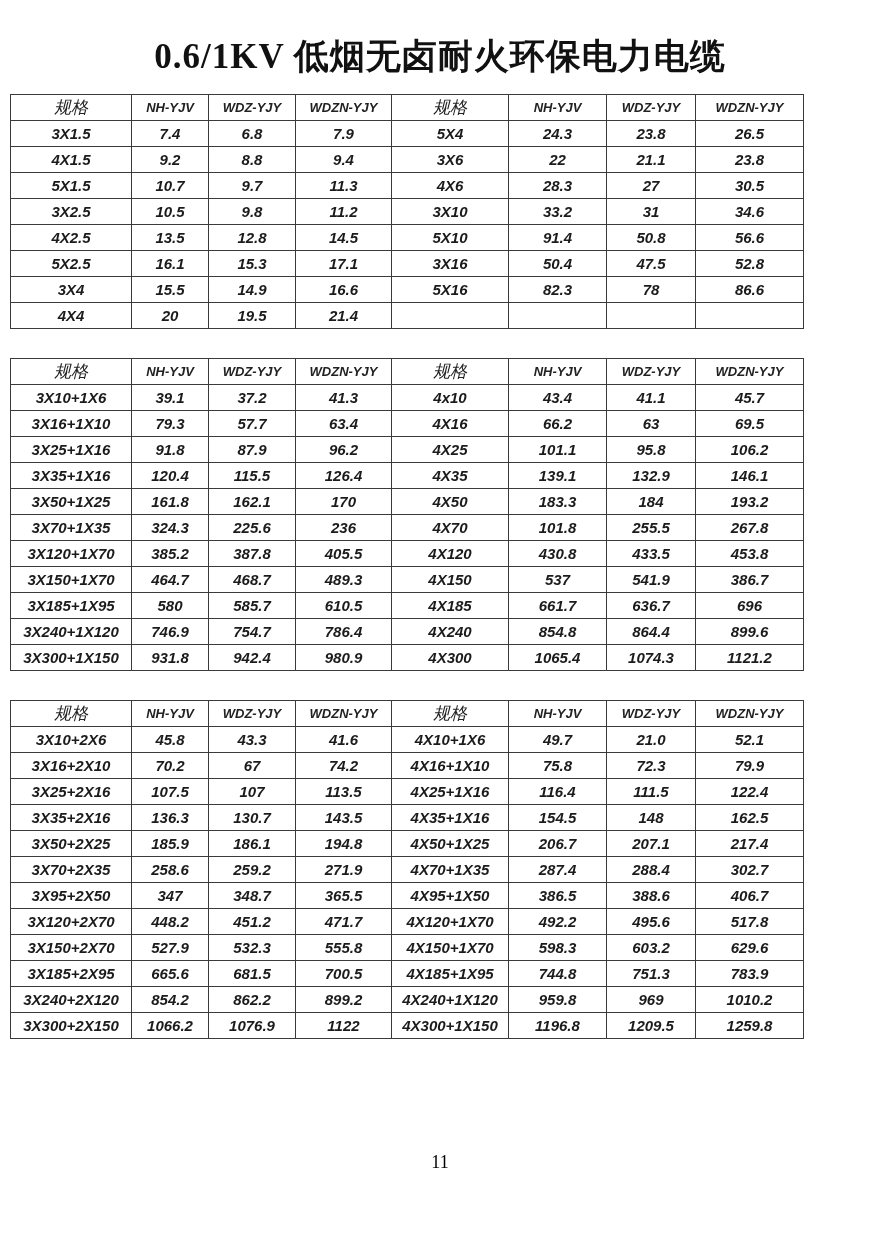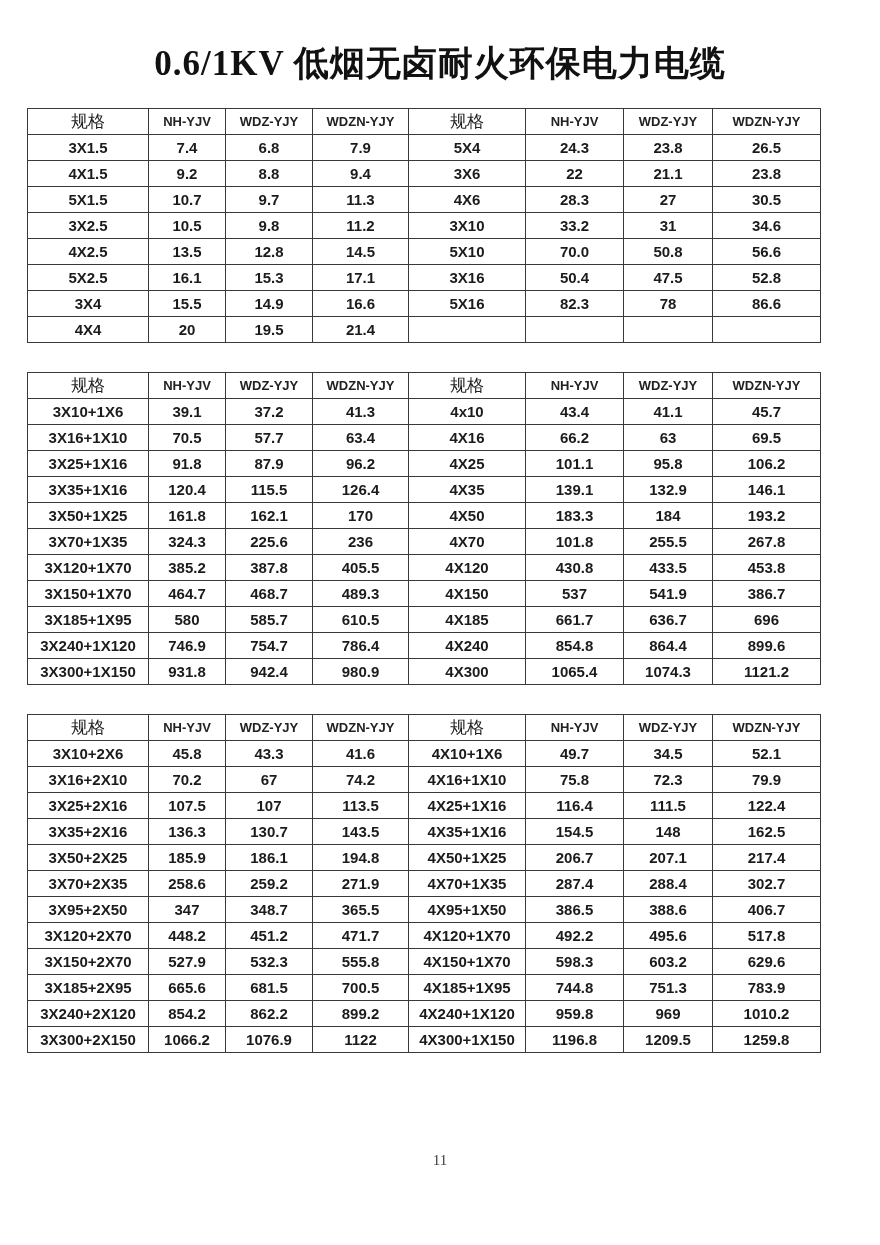--- a/index.html
+++ b/index.html
@@ -10,36 +10,37 @@
   .page {
     position: relative;
     width: 880px;
     height: 1245px;
     background: #ffffff;
     font-family: "Liberation Sans", sans-serif;
     color: #1b1b1b;
     overflow: hidden;
   }
   .title {
-    margin: 15px;
+    margin: 8px;
     padding-top: 26px;
     height: 52px;
     text-align: center;
     font-family: "Liberation Serif", serif;
     font-weight: bold;
     font-size: 35px;
     letter-spacing: 1px;
     color: #111;
     line-height: 1.3;
   }
   table.spec-table {
     border-collapse: collapse;
     table-layout: fixed;
     width: 793px;
-    margin-left: 27px;
+    margin-left: 10px;
+    font-style: italic;
   }
   table.spec-table.t1 { margin-top: 7px; }
   table.spec-table.t2 { margin-top: 29px; }
   table.spec-table.t3 { margin-top: 29px; }
   .spec-table th, .spec-table td {
     border: 1px solid #3a3a3a;
     height: 25px;
     padding: 0 2px;
     text-align: center;
     vertical-align: middle;
@@ -62,22 +63,22 @@
     font-size: 15px;
     color: #1b1b1b;
   }
   .page-number {
     position: absolute;
     top: 1152px;
     left: 0;
     width: 100%;
     text-align: center;
     font-family: "Liberation Serif", serif;
-    font-size: 15px;
-    color: #404040;
+    font-size: 18px;
+    color: #000000;
   }
 </style>
 </head>
 <body>
 
 <div class="page">
 
   <h1 class="title">0.6/1KV 低烟无卤耐火环保电力电缆</h1>
 
   <table class="spec-table t1">
@@ -143,21 +144,21 @@
           <td>33.2</td>
           <td>31</td>
           <td>34.6</td>
         </tr>
         <tr>
           <td>4X2.5</td>
           <td>13.5</td>
           <td>12.8</td>
           <td>14.5</td>
           <td>5X10</td>
-          <td>70.0</td>
+          <td>91.4</td>
           <td>50.8</td>
           <td>56.6</td>
         </tr>
         <tr>
           <td>5X2.5</td>
           <td>16.1</td>
           <td>15.3</td>
           <td>17.1</td>
           <td>3X16</td>
           <td>50.4</td>
@@ -216,21 +217,21 @@
           <td>39.1</td>
           <td>37.2</td>
           <td>41.3</td>
           <td>4x10</td>
           <td>43.4</td>
           <td>41.1</td>
           <td>45.7</td>
         </tr>
         <tr>
           <td>3X16+1X10</td>
-          <td>70.5</td>
+          <td>79.3</td>
           <td>57.7</td>
           <td>63.4</td>
           <td>4X16</td>
           <td>66.2</td>
           <td>63</td>
           <td>69.5</td>
         </tr>
         <tr>
           <td>3X25+1X16</td>
           <td>91.8</td>
@@ -348,21 +349,21 @@
         </tr>
       </thead>
     <tbody>
         <tr>
           <td>3X10+2X6</td>
           <td>45.8</td>
           <td>43.3</td>
           <td>41.6</td>
           <td>4X10+1X6</td>
           <td>49.7</td>
-          <td>34.5</td>
+          <td>21.0</td>
           <td>52.1</td>
         </tr>
         <tr>
           <td>3X16+2X10</td>
           <td>70.2</td>
           <td>67</td>
           <td>74.2</td>
           <td>4X16+1X10</td>
           <td>75.8</td>
           <td>72.3</td>

